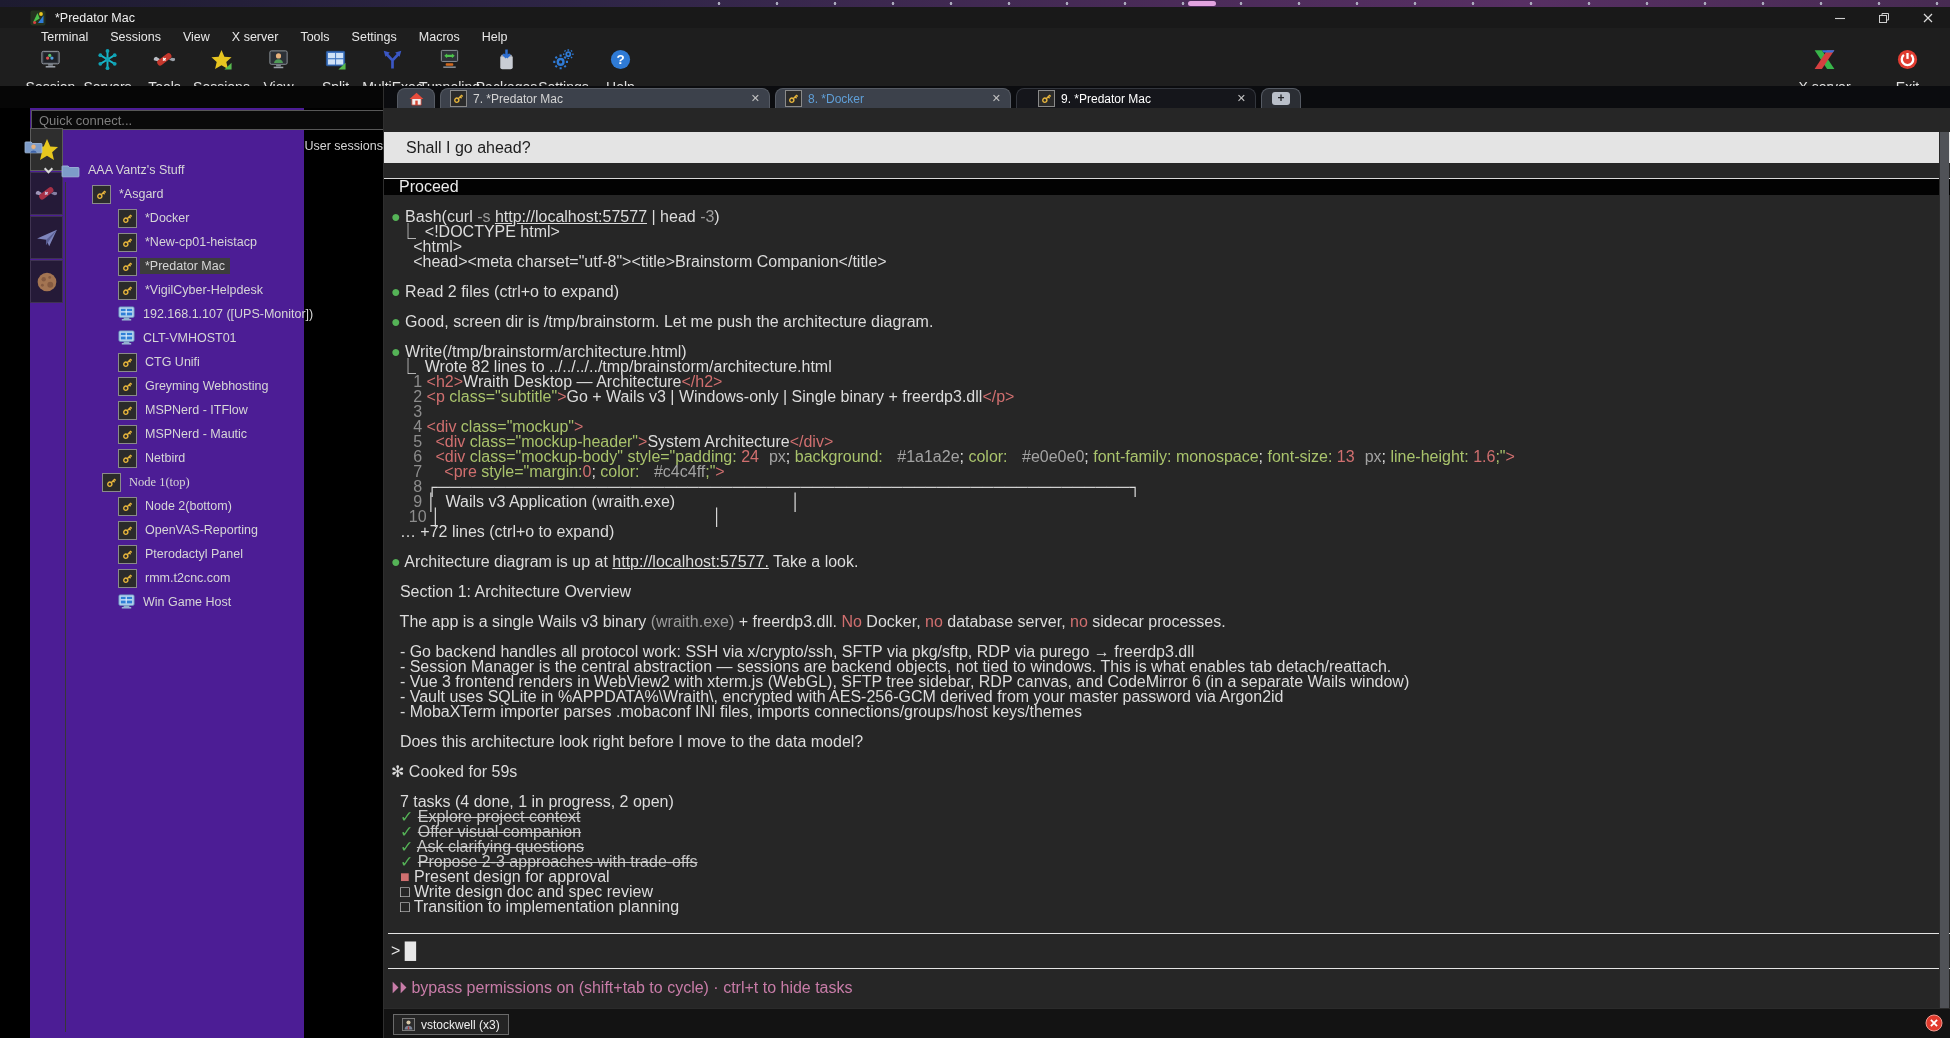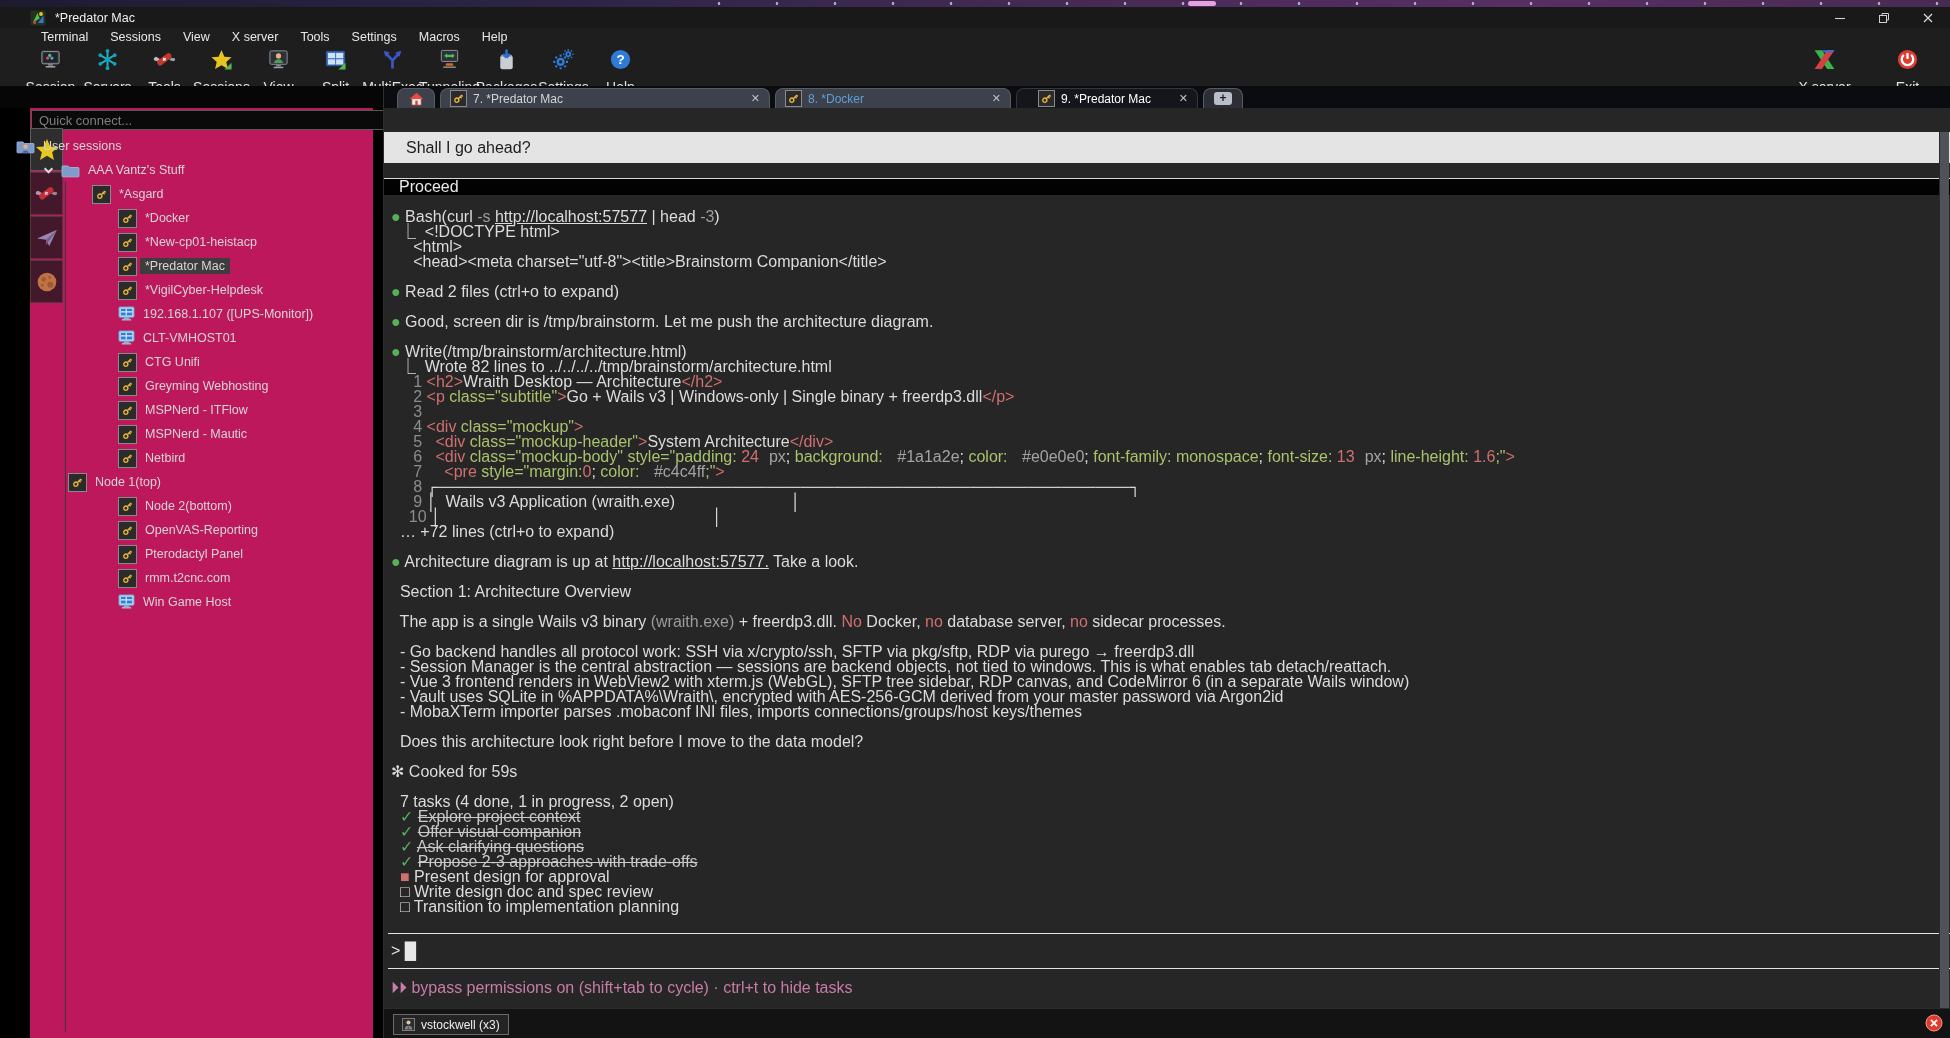--- a/index.html
+++ b/index.html
@@ -45,21 +45,21 @@
   .tab .tclose{color:#c2c2c2;font-size:11px;margin-left:6px;}
   .tab.state-activity .tlabel{color:#5f9fd8;}
   .tab.state-active{background:#15161b;border-color:#33363d;color:#fff;}
   .tab-home{width:38px;justify-content:center;}
   .tab-plus{width:40px;justify-content:center;background:#2b2e34;}
   .tab-plus .plusbox{width:18px;height:13px;border-radius:3px;background:#b9bfc9;color:#23252a;font-weight:bold;font-size:12px;line-height:13px;text-align:center;}
   .keybox{width:15px;height:15px;background:#2b2b2b;border:1px solid #8a8a8a;display:flex;align-items:center;justify-content:center;flex:0 0 auto;}
   #paperclip{position:absolute;right:2px;top:24px;width:18px;height:18px;}
 
   
-  #sidebar{left:0;top:108px;width:373px;height:930px;background:#be185d;}
+  #sidebar{left:0;top:108px;width:304px;height:930px;background:#4c1d95;}
   #leftcol{position:absolute;left:0;top:0;width:30px;height:930px;background:#000;}
   #qc{position:absolute;left:31px;top:2px;width:339px;height:18px;background:#0a0a0a;border:1px solid #585858;
       color:#b9b9b9;font-size:13px;padding:0 7px;outline:none;font-family:"Liberation Sans",sans-serif;}
   #qc::placeholder{color:#7e7e7e;}
   #rail{position:absolute;left:30px;top:20px;width:34px;}
   .railtab{width:33px;height:43px;margin-bottom:1px;border:1px solid #3b3b3b;box-sizing:border-box;background:#191919;display:flex;align-items:center;justify-content:center;}
   .railtab.active{background:#2e2e2e;border-color:#5c5c5c;}
   .railtab:not(.active){opacity:.75;}
   #tree{position:absolute;left:0;top:26px;width:383px;}
   .trow{height:24px;display:flex;align-items:center;font-size:12.5px;color:#d6d6d6;white-space:nowrap;}
@@ -344,21 +344,21 @@
           <svg viewBox="0 0 16 16" width="13" height="13">
             <g transform="rotate(-45 8 8)">
               <circle cx="5" cy="8" r="2.5" fill="none" stroke="#e7b53c" stroke-width="1.7"></circle>
               <path d="M7.5 8 H14 M11 8 v2.4 M13.4 8 v1.9" stroke="#e7b53c" stroke-width="1.7" fill="none"></path>
             </g>
           </svg>
         </span>
         <span class="tlabel">8. *Docker</span>
         <span class="tclose">✕</span>
       </div>
-      <div class="tab state-active" style="width: 182px; padding-left: 21px;">
+      <div class="tab state-active" style="width: 240px; padding-left: 21px;">
         <span class="keybox">
           <svg viewBox="0 0 16 16" width="13" height="13">
             <g transform="rotate(-45 8 8)">
               <circle cx="5" cy="8" r="2.5" fill="none" stroke="#e7b53c" stroke-width="1.7"></circle>
               <path d="M7.5 8 H14 M11 8 v2.4 M13.4 8 v1.9" stroke="#e7b53c" stroke-width="1.7" fill="none"></path>
             </g>
           </svg>
         </span>
         <span class="tlabel">9. *Predator Mac</span>
         <span class="tclose">✕</span>
@@ -412,21 +412,21 @@
             <circle cx="7" cy="7.5" r="2" fill="#996f26"></circle>
             <circle cx="13" cy="12.5" r="2.7" fill="#996f26"></circle>
             <circle cx="12.5" cy="5.8" r="1.3" fill="#996f26"></circle>
             <circle cx="5.8" cy="13" r="1.3" fill="#996f26"></circle>
           </svg>
         </span>
       </div>
     </div>
   <div id="guide"></div>
   <div id="tree">
-      <div class="trow" style="padding-left: 16px;">
+      <div class="trow" style="padding-left: 24px; justify-content: space-between;">
         <span class="ticon">
           <svg viewBox="0 0 18 14" width="19" height="15">
             <path d="M1 3.2 V12.4 Q1 13 1.6 13 H16.4 Q17 13 17 12.4 V4.8 Q17 4.2 16.4 4.2 H8.2 L6.6 2.7 H1.6 Q1 2.7 1 3.2 Z" fill="#7d9cc9" stroke="#a4bcdd" stroke-width="0.8"></path>
             <circle cx="9" cy="7.2" r="2.1" fill="#e8b27d"></circle>
             <path d="M5.8 13 a3.4 3.4 0 0 1 6.4 0 Z" fill="#3e63a8"></path>
           </svg>
         </span>
         <span class="tlabel">User sessions</span>
       </div>
       <div class="trow" style="padding-left: 43px;">
@@ -569,21 +569,21 @@
         <span class="ticon keybox" style="width: 17px; height: 17px;">
           <svg viewBox="0 0 16 16" width="13" height="13">
             <g transform="rotate(-45 8 8)">
               <circle cx="5" cy="8" r="2.5" fill="none" stroke="#e7b53c" stroke-width="1.7"></circle>
               <path d="M7.5 8 H14 M11 8 v2.4 M13.4 8 v1.9" stroke="#e7b53c" stroke-width="1.7" fill="none"></path>
             </g>
           </svg>
         </span>
         <span class="tlabel">Netbird</span>
       </div>
-      <div class="trow" style="padding-left: 68px;">
+      <div class="trow" style="padding-left: 102px; font-family: Liberation Serif, serif;">
         <span class="ticon keybox" style="width: 17px; height: 17px;">
           <svg viewBox="0 0 16 16" width="13" height="13">
             <g transform="rotate(-45 8 8)">
               <circle cx="5" cy="8" r="2.5" fill="none" stroke="#e7b53c" stroke-width="1.7"></circle>
               <path d="M7.5 8 H14 M11 8 v2.4 M13.4 8 v1.9" stroke="#e7b53c" stroke-width="1.7" fill="none"></path>
             </g>
           </svg>
         </span>
         <span class="tlabel">Node 1(top)</span>
       </div>

